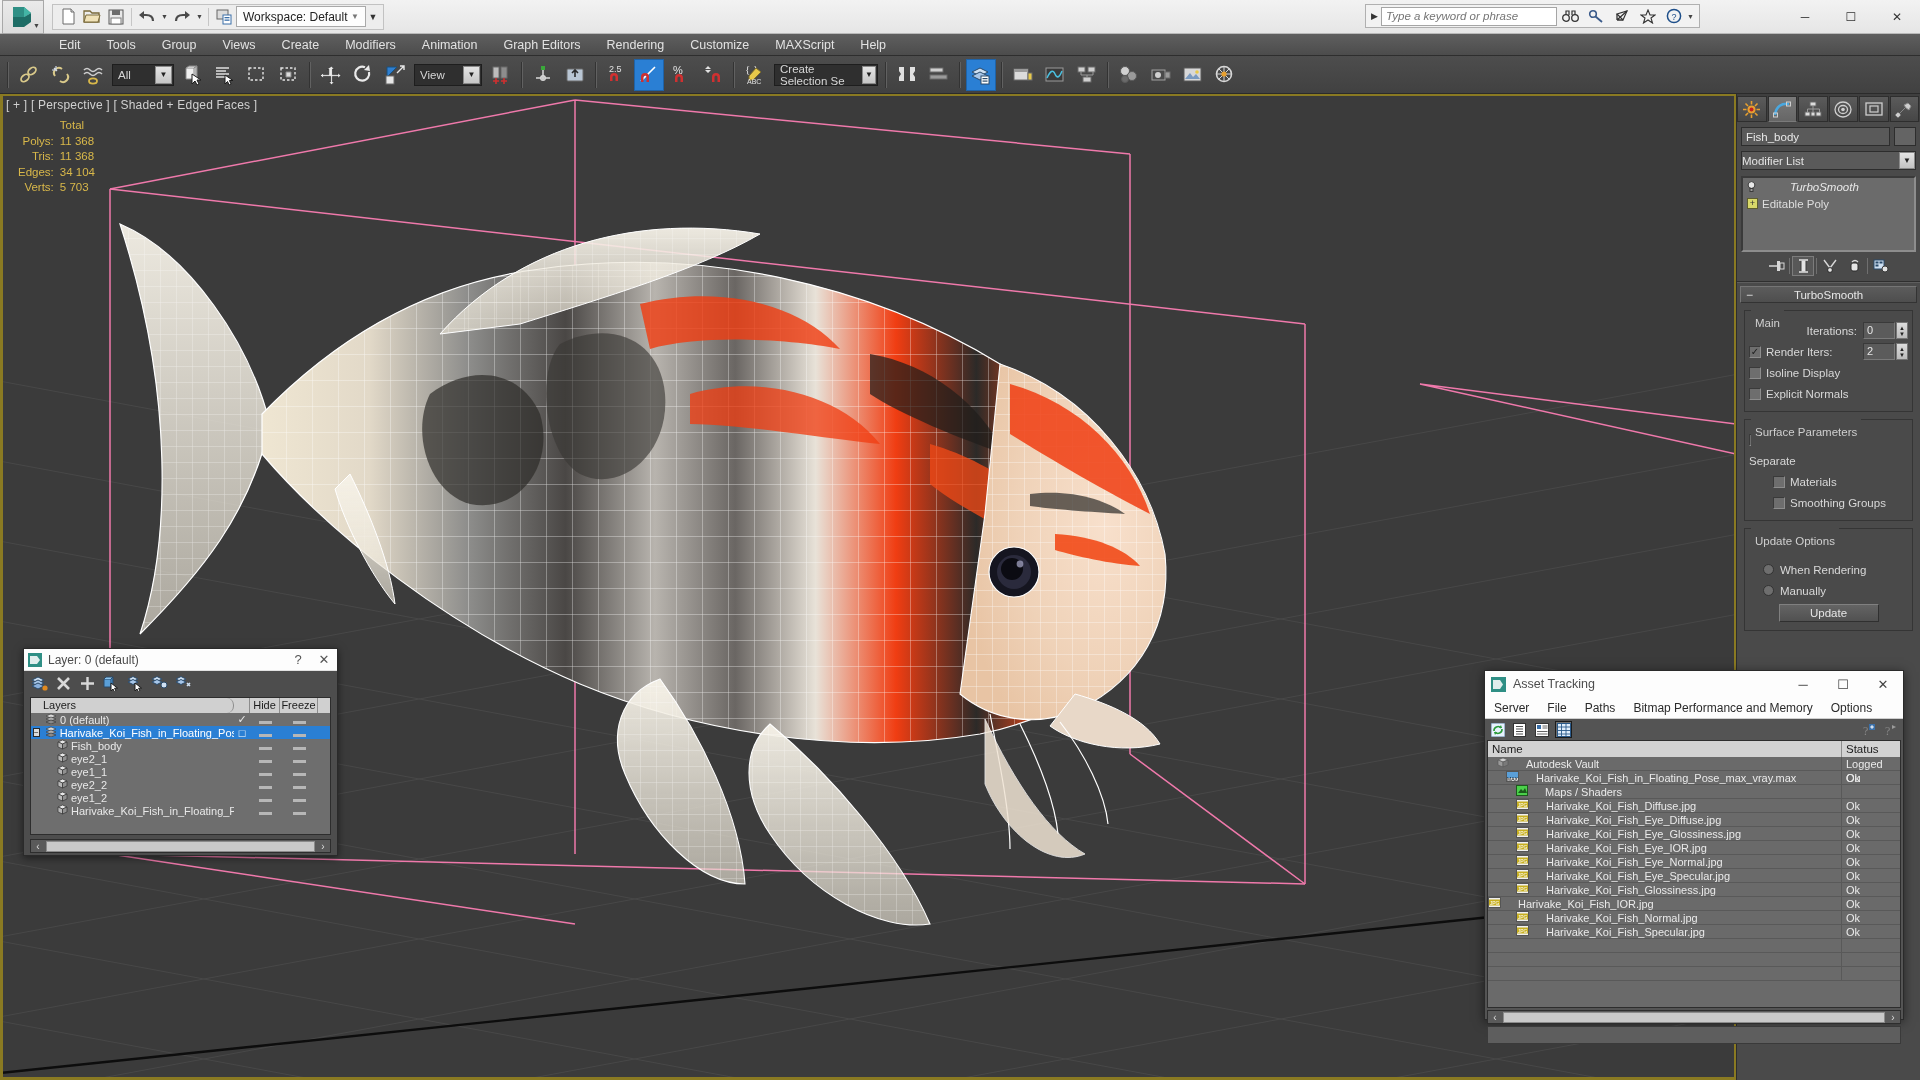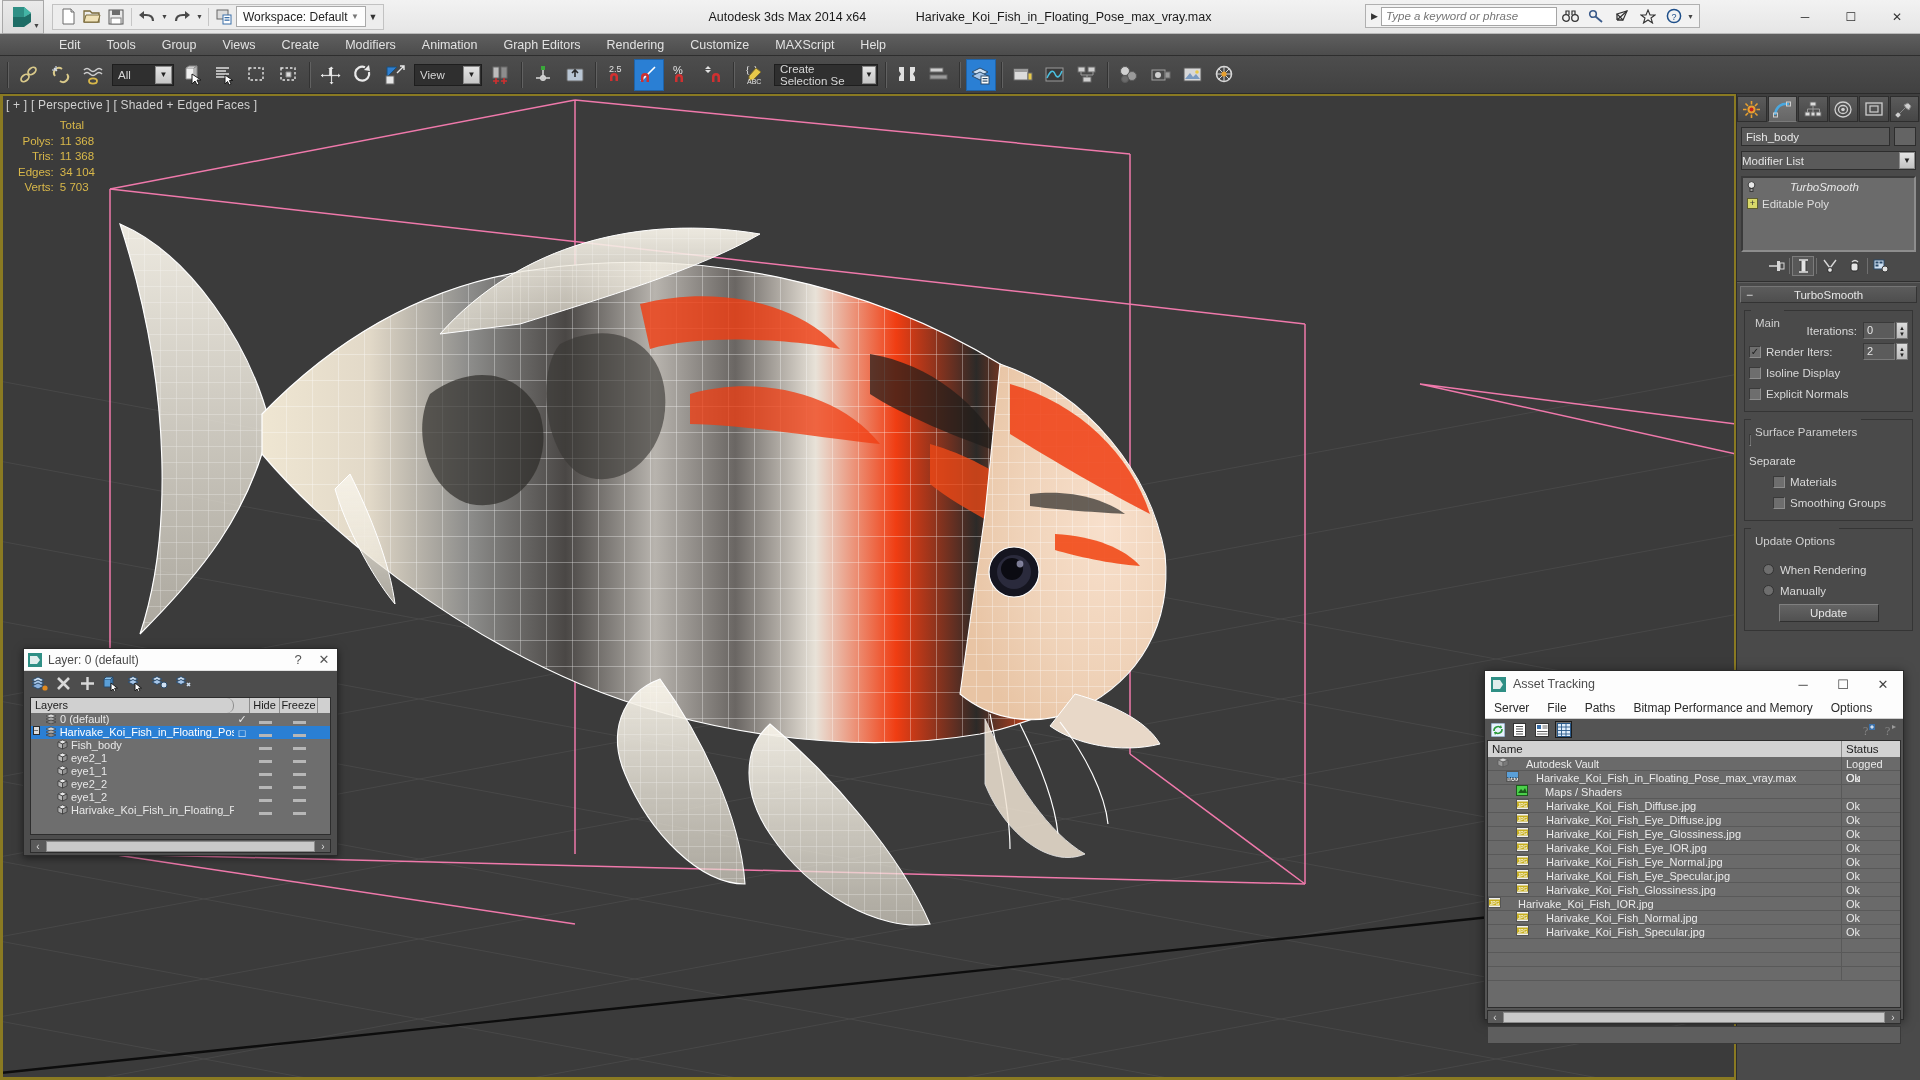--- a/index.html
+++ b/index.html
@@ -230,29 +230,29 @@
   .dlg-title .dicon { width:14px;height:14px;margin-right:6px; }
   .dlg-title .spacer { flex: 1; }
   .dlg-title .dbtn { width: 26px; text-align: center; color: #555; font-size: 13px; }
   .layer-toolbar { height: 24px; display: flex; align-items: center; padding: 2px 6px; gap: 6px; }
   .ltool { width: 18px; height: 18px; display:flex;align-items:center;justify-content:center; }
   .lt-grid {
     margin: 2px 6px 0 6px; border: 1px solid #2d2d2d; background: #6e6e6e; height: 138px;
     display: flex; flex-direction: column;
   }
   .lt-head { display: flex; height: 15px; background: #d0d0d0; color: #1c1c1c; font-size: 11px; }
-  .lt-head .c1 { flex:1; padding-left: 4px; border-right: 1px solid #8d8d8d; line-height: 15px; border-radius: 7px;}
+  .lt-head .c1 { flex:1; padding-left: 12px; border-right: 1px solid #8d8d8d; line-height: 15px; border-radius: 7px;}
   .lt-head .c2 { width: 16px; border-right: 1px solid #8d8d8d; }
   .lt-head .c3 { width: 30px; border-right: 1px solid #8d8d8d; text-align:center; line-height: 15px;}
   .lt-head .c4 { width: 38px; border-right: 1px solid #8d8d8d; text-align:center; line-height: 15px;}
   .lt-head .c5 { width: 12px; }
   .lt-body { flex: 1; background: #6e6e6e; overflow: hidden; }
   .lrow { display: flex; height: 13px; align-items: center; font-size: 11px; color: #e8e8e8; }
   .lrow.sel { background: #2a7fd4; color: #fff; }
-  .lrow .lc1 { flex: 1; display: flex; gap: 3px; white-space: nowrap; overflow: hidden;}
+  .lrow .lc1 { flex: 1; display: flex; align-items: center; gap: 3px; white-space: nowrap; overflow: hidden;}
   .lrow .lc2 { width: 16px; text-align: center; }
   .lrow .lc3 { width: 30px; text-align: center; }
   .lrow .lc4 { width: 38px; text-align: center; }
   .lrow .lc5 { width: 12px; }
   .dash { display:inline-block; width: 13px; height: 3px; background: #b7b7b7; }
   .lt-scroll {
     margin: 4px 6px 0 6px; height: 14px; background: #5a5a5a; border: 1px solid #2d2d2d;
     display: flex; align-items: center;
   }
   .lt-scroll .arw { width: 14px; text-align: center; color: #ddd; font-size: 10px; }
@@ -354,24 +354,20 @@
       </div>
       <div class="wsbox">
         <span>Workspace: Default</span>
         <span class="wsarrow">▼</span>
       </div>
       <div class="qbtn" style="width:14px">
           <span style="font-size:9px;color:#333">▼</span>
         </div>
     </div>
 
-    <div class="title-center">
-      <span class="t1">Autodesk 3ds Max  2014 x64</span>
-      <span class="t2">Harivake_Koi_Fish_in_Floating_Pose_max_vray.max</span>
-    </div>
 
     <div class="search-wrap">
       <span class="sc">▶</span>
       <input class="search-input" placeholder="Type a keyword or phrase" style="">
       <span class="search-ico">
         <svg width="17" height="14" viewBox="0 0 17 14">
             <circle cx="4" cy="9" r="3.3" fill="none" stroke="#333" stroke-width="1.3"></circle>
             <circle cx="13" cy="9" r="3.3" fill="none" stroke="#333" stroke-width="1.3"></circle>
             <path d="M4 6V2h3v4M13 6V2h-3v4" fill="none" stroke="#333" stroke-width="1.2"></path>
           </svg>

